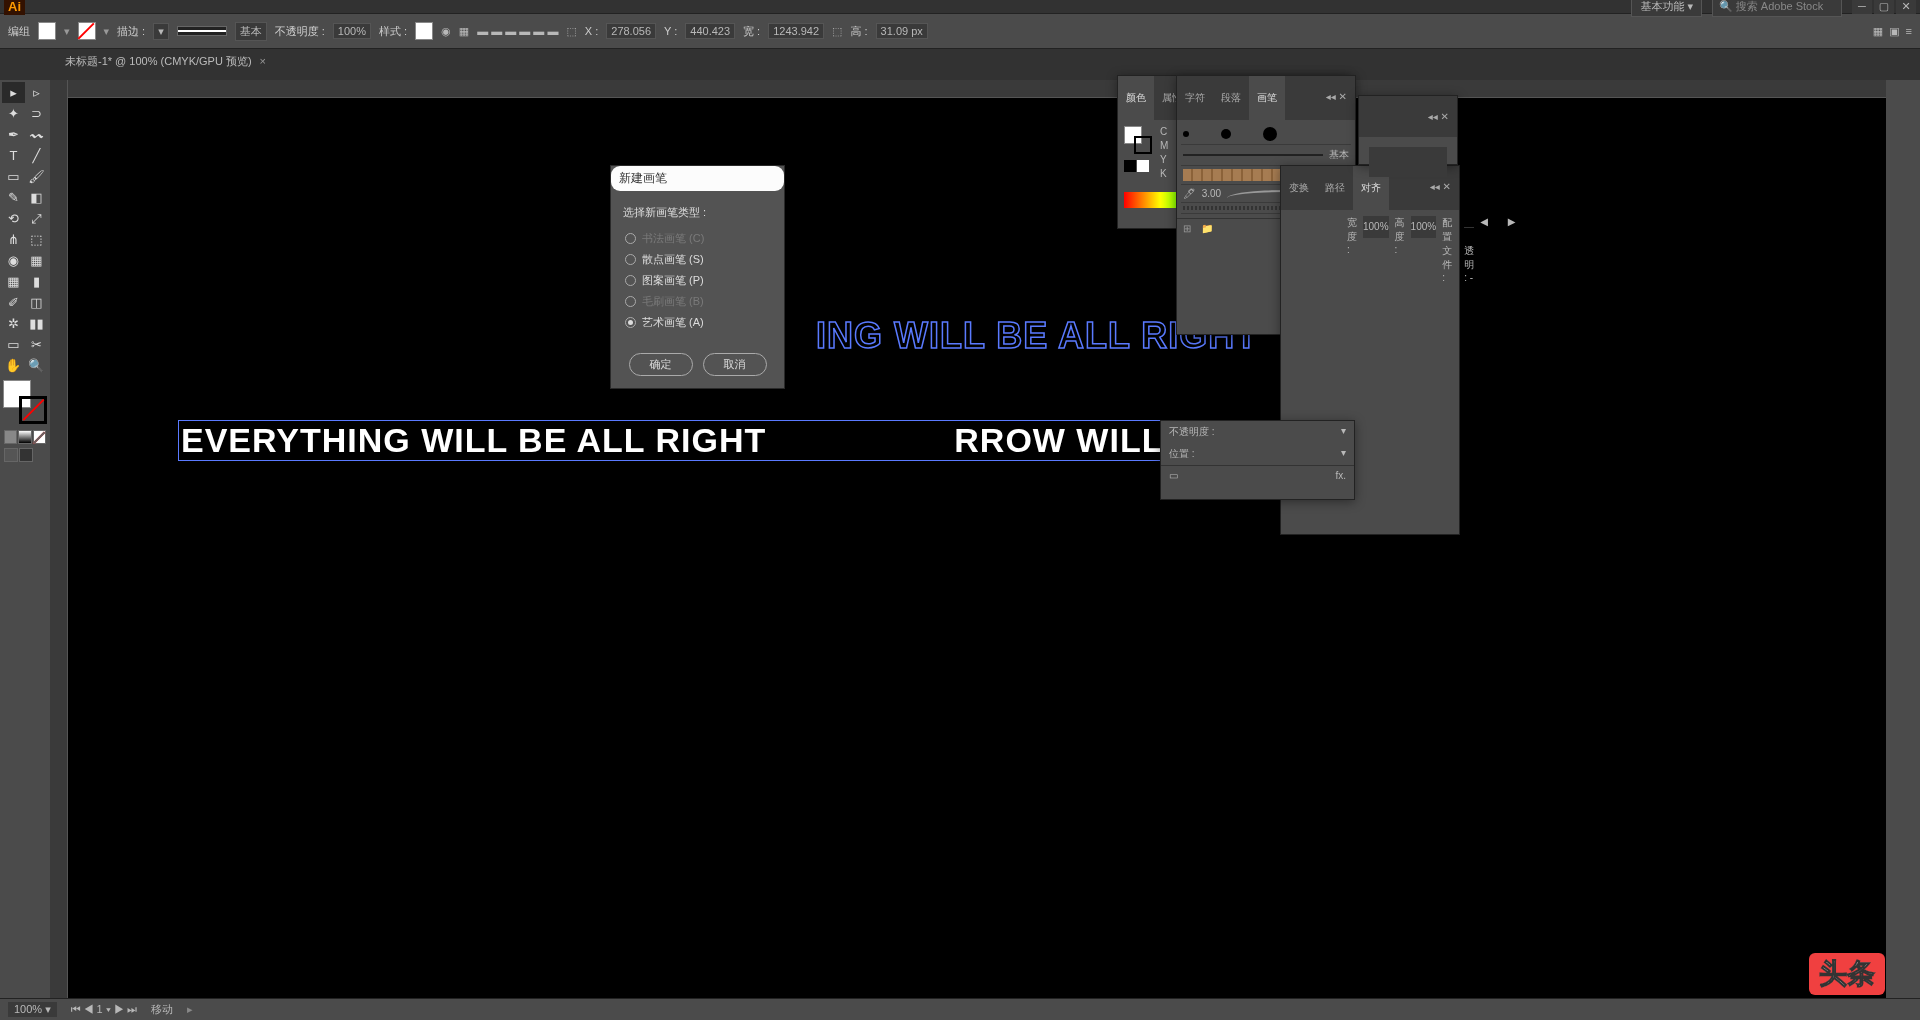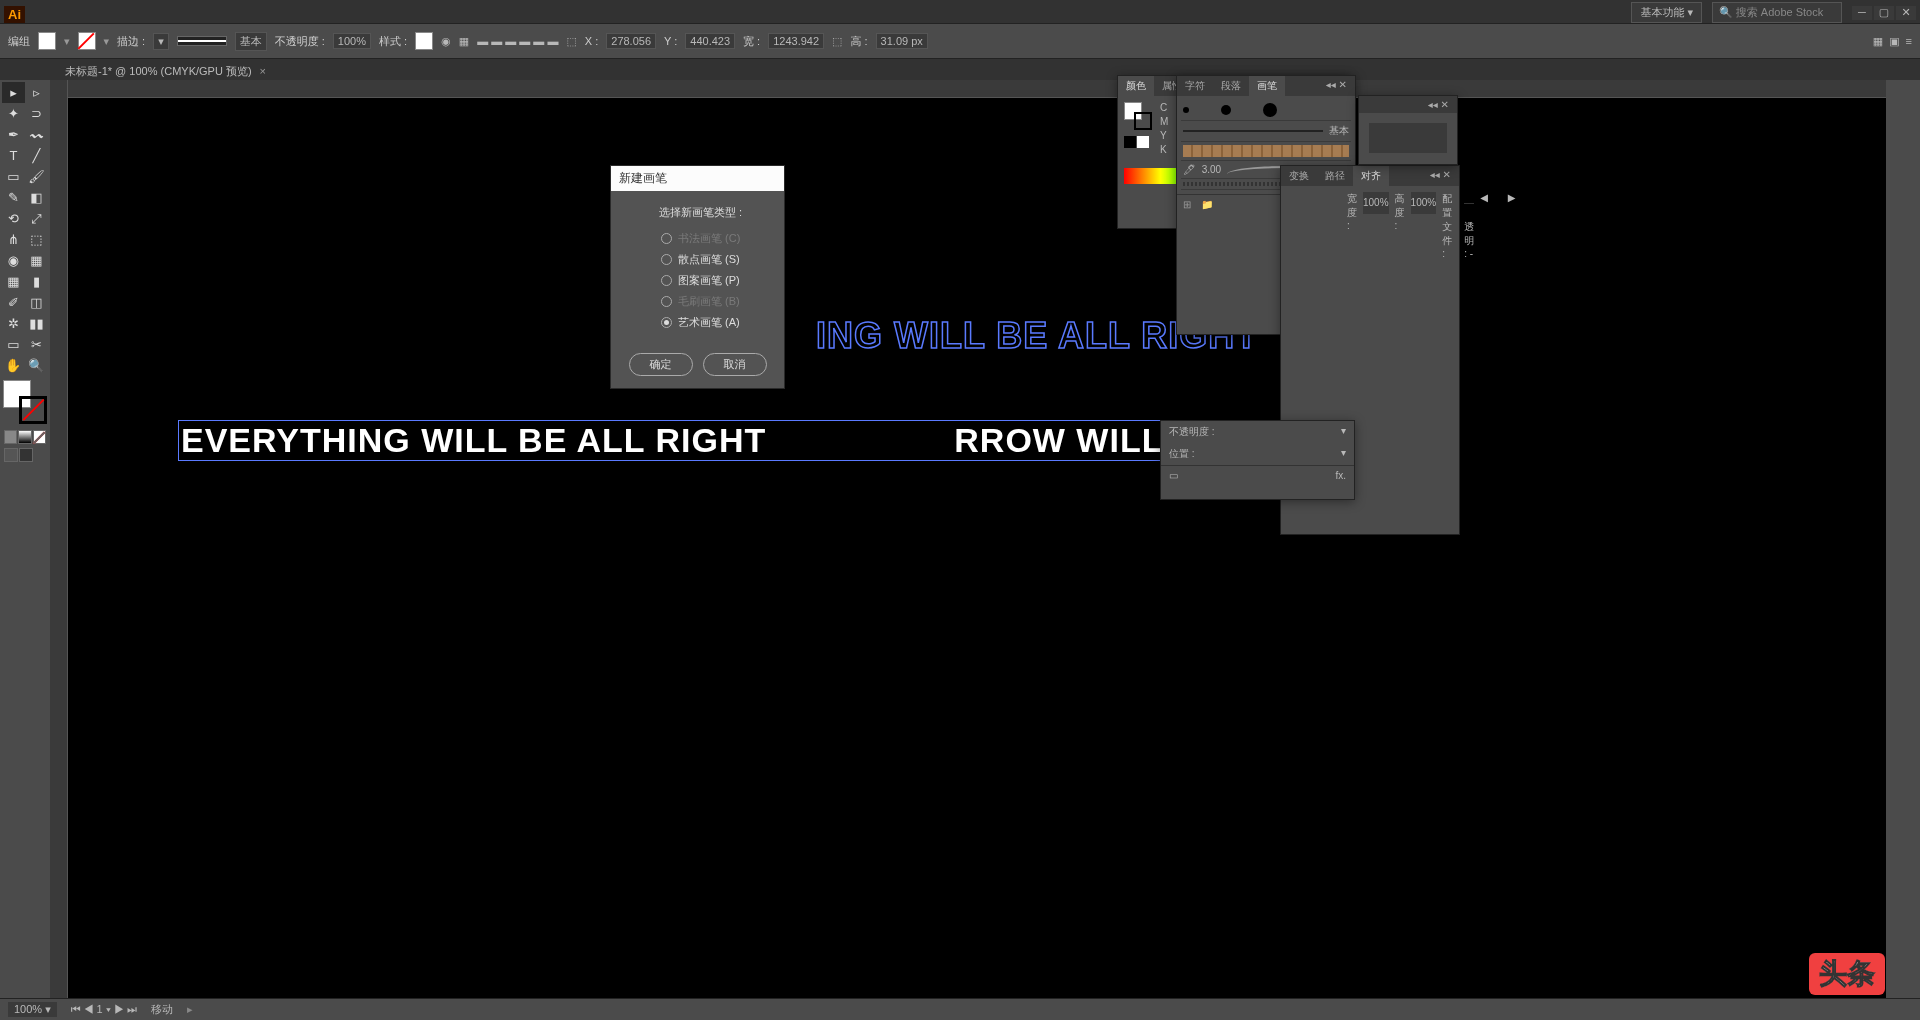--- a/index.html
+++ b/index.html
@@ -1,17 +1,17 @@
 <!DOCTYPE html>
 <html><head>
 <meta charset="utf-8">
 <style>
 * { margin:0; padding:0; box-sizing:border-box; font-family:"Microsoft YaHei",Arial,sans-serif; }
 body { background:#323232; color:#b8b8b8; font-size:11px; overflow:hidden; width:1920px; height:1020px; position:relative; }
-.topbar { height:24px; background:#323232; display:flex; align-items:flex-end; padding:0 4px; border-bottom:1px solid #222; }
+.topbar { height:14px; background:#323232; display:flex; align-items:center; padding:0 4px; border-bottom:1px solid #222; }
 .ai-logo { background:#310; color:#ff9a00; font-weight:bold; padding:1px 4px; margin-right:8px; font-size:13px; }
 .menu { display:flex; gap:2px; }
 .menu span { padding:2px 6px; cursor:default; }
 .topbar-right { margin-left:auto; display:flex; align-items:center; gap:10px; }
 .workspace-sel { background:#3a3a3a; padding:2px 8px; border:1px solid #555; }
 .search-box { background:#3a3a3a; padding:2px 6px; width:130px; color:#888; border:1px solid #555; }
 .win-ctrl { display:flex; gap:2px; }
 .win-ctrl span { width:20px; height:14px; background:#3a3a3a; text-align:center; line-height:12px; }
 .ctrlbar { height:35px; background:#4b4b4b; display:flex; align-items:center; padding:0 8px; gap:8px; border-bottom:1px solid #222; font-size:11px; }
 .ctrlbar .swatch { width:18px; height:18px; border:1px solid #888; }
@@ -33,32 +33,32 @@
 .stroke-sw.none::after { content:""; position:absolute; width:130%; height:2px; background:red; transform:rotate(-45deg); top:45%; left:-15%; }
 .mini-sw { display:flex; gap:1px; padding:2px; }
 .mini-sw span { width:14px; height:14px; border:1px solid #666; }
 .canvas-area { flex:1; background:#000; position:relative; overflow:hidden; }
 .ruler-h { position:absolute; top:0; left:18px; right:0; height:18px; background:#3a3a3a; border-bottom:1px solid #555; }
 .ruler-v { position:absolute; top:0; left:0; bottom:0; width:18px; background:#3a3a3a; border-right:1px solid #555; }
 .art1 { position:absolute; top:235px; left:766px; font-size:36px; font-weight:bold; color:#000; -webkit-text-stroke:1.5px #5a7aff; letter-spacing:1px; white-space:nowrap; }
 .art2 { position:absolute; top:340px; left:128px; font-size:34px; font-weight:bold; color:#fff; letter-spacing:1px; white-space:nowrap; border:1px solid #5a7aff; padding:0 2px; }
 .right-dock { width:34px; background:#4b4b4b; }
 .dialog { position:absolute; top:165px; left:610px; width:175px; background:#535353; border:1px solid #2a2a2a; box-shadow:0 4px 20px rgba(0,0,0,.5); color:#ddd; }
-.dialog-title { background:#fcfcfc; color:#333; padding:4px 8px; font-size:12px; }
-.dialog-body { padding:14px 12px 10px;margin-left:36px; }
+.dialog-title { background:#fcfcfc; color:#333; padding:4px 8px; font-size:12px;border-radius:9px; }
+.dialog-body { padding:14px 12px 10px; }
 .dialog-body .hdr { margin-bottom:8px; font-size:11px; }
 .radio-row { display:flex; align-items:center; gap:6px; padding:3px 2px; font-size:11px; }
 .radio-row.disabled { color:#7a7a7a; }
 .radio { width:11px; height:11px; border:1px solid #aaa; border-radius:50%; display:inline-flex; align-items:center; justify-content:center; }
 .radio.on::after { content:""; width:5px; height:5px; background:#ddd; border-radius:50%; }
 .dialog-btns { display:flex; gap:10px; justify-content:center; padding:10px 0 12px; }
 .dlg-btn { border:1px solid #aaa; border-radius:12px; padding:3px 20px; background:transparent; color:#ddd; font-size:11px; }
 .panel { position:absolute; background:#4b4b4b; border:1px solid #222; box-shadow:0 2px 10px rgba(0,0,0,.4); font-size:10px; }
 .panel-tabs { display:flex; background:#3a3a3a; }
-.panel-tabs span { padding:3px 8px; color:#aaa; }
+.panel-tabs span { padding:15px 8px; color:#aaa; }
 .panel-tabs span.active { background:#4b4b4b; color:#ddd; }
 .panel-close { margin-left:auto; padding:2px 6px; color:#aaa; }
 .color-panel { top:75px; left:1117px; width:232px; height:154px; }
 .color-body { padding:6px; display:flex; gap:8px; }
 .cp-sw { position:relative; width:28px; height:28px; }
 .cp-sw .f { position:absolute; top:0; left:0; width:18px; height:18px; background:#fff; border:1px solid #888; }
 .cp-sw .s { position:absolute; bottom:0; right:0; width:18px; height:18px; border:2px solid #000; }
 .cp-sliders { flex:1; }
 .cp-sliders .row { display:flex; align-items:center; gap:4px; margin-bottom:3px; }
 .cp-sliders .lbl { width:10px; }

